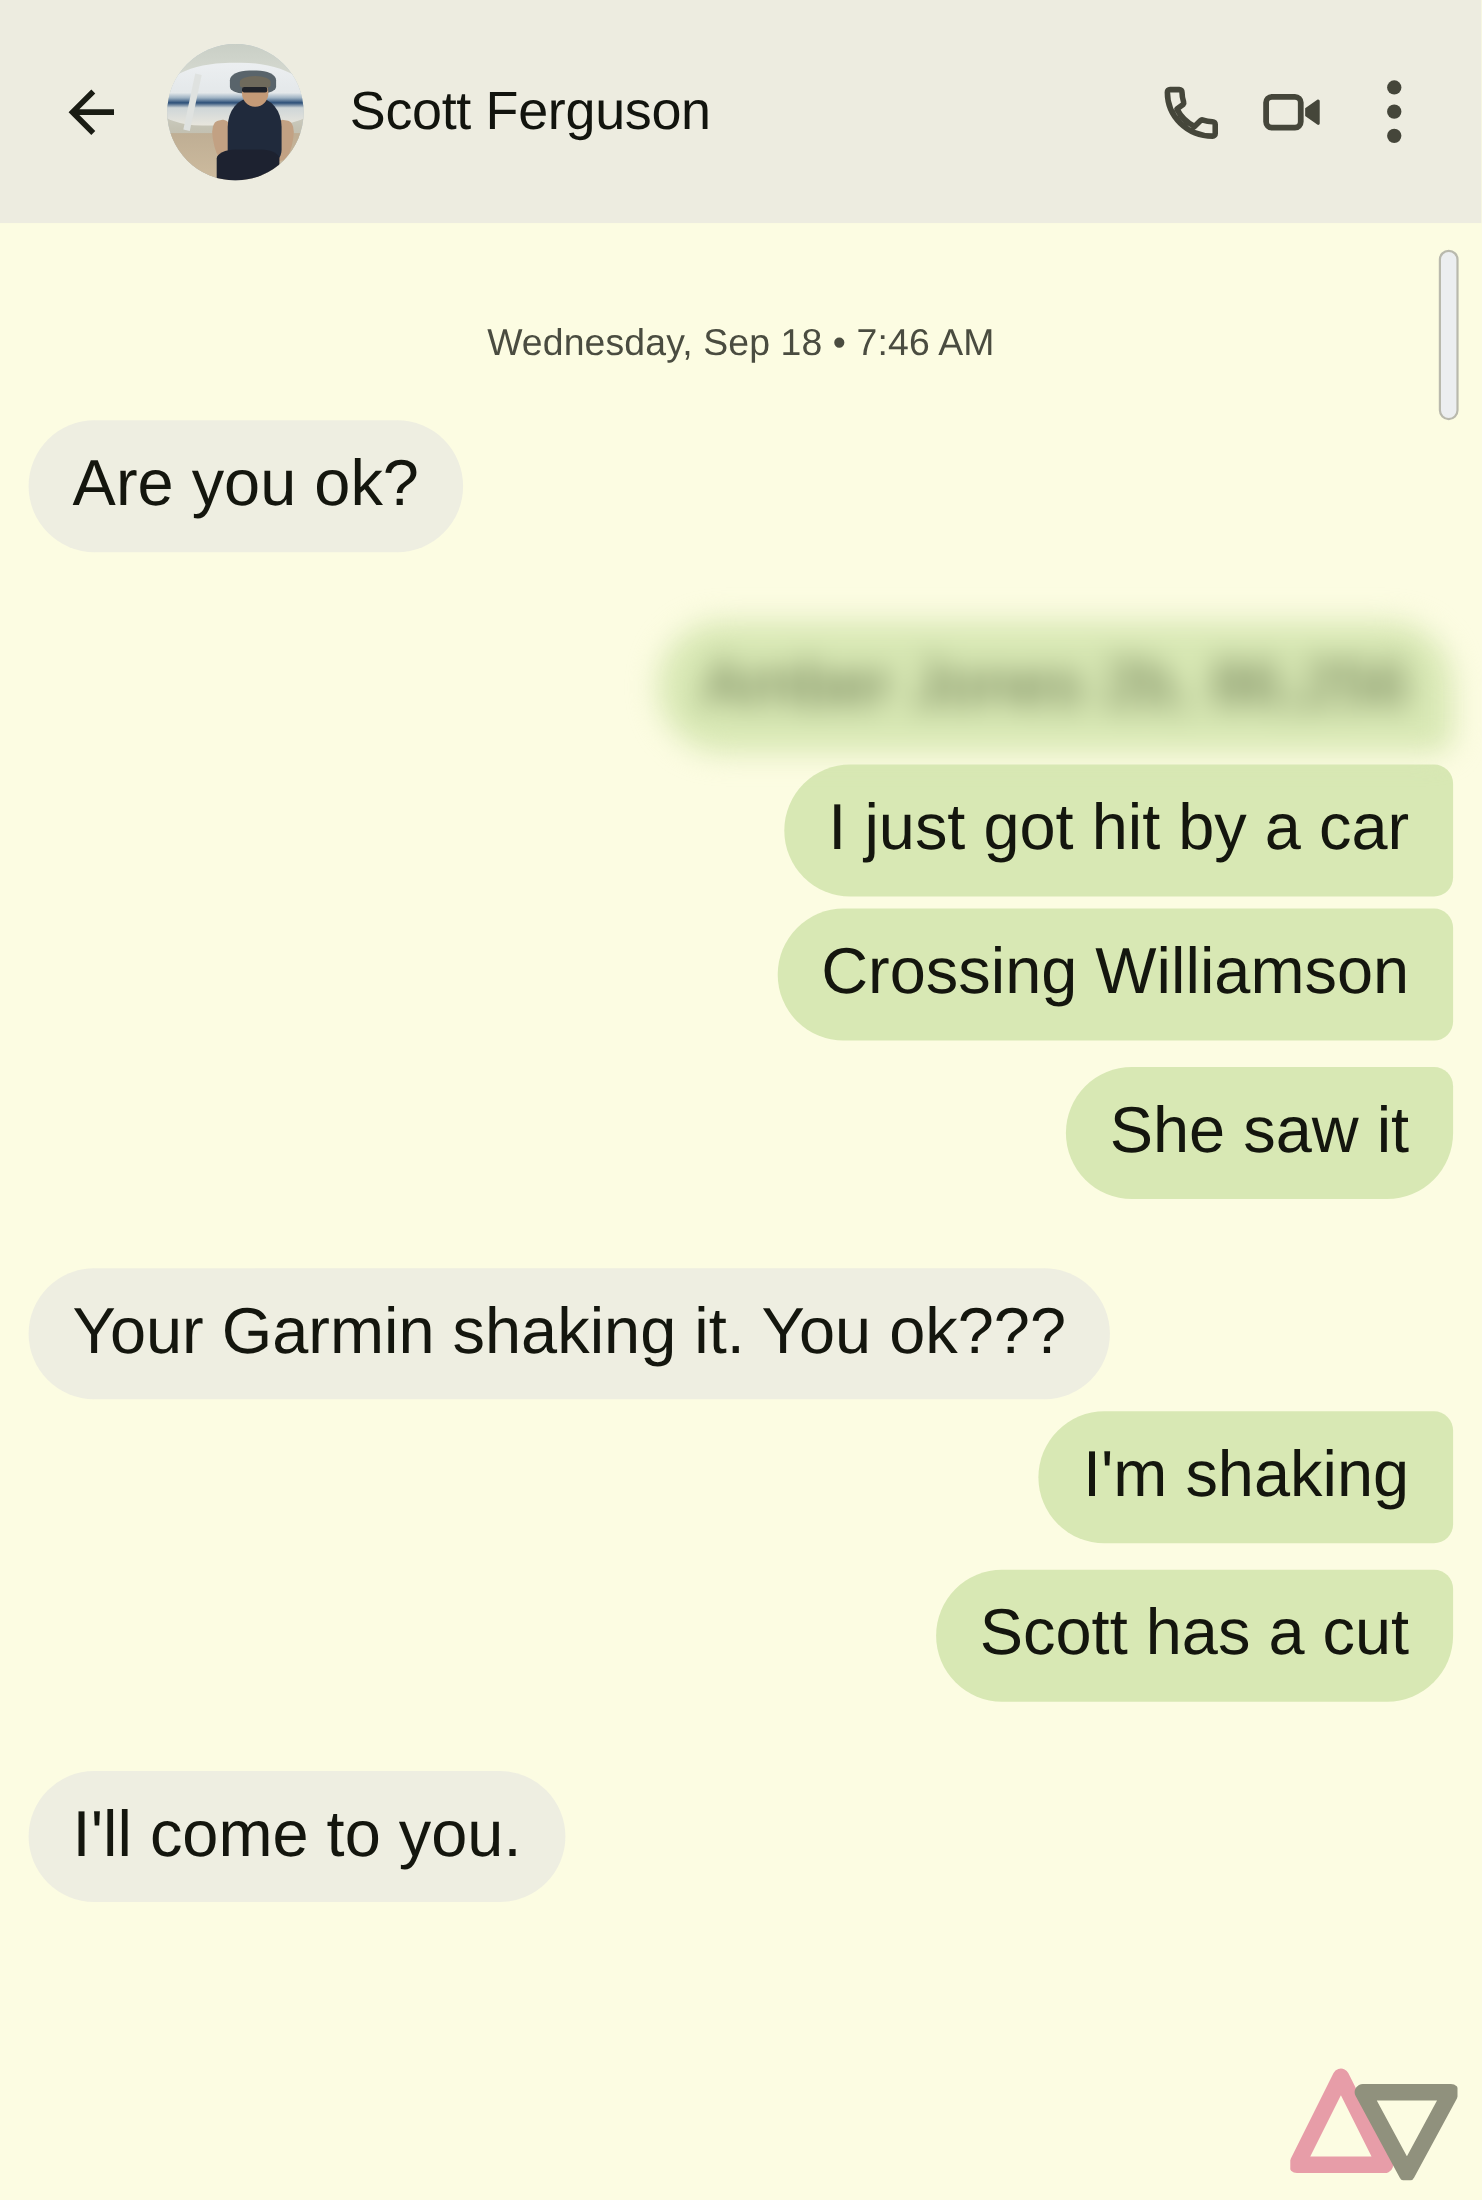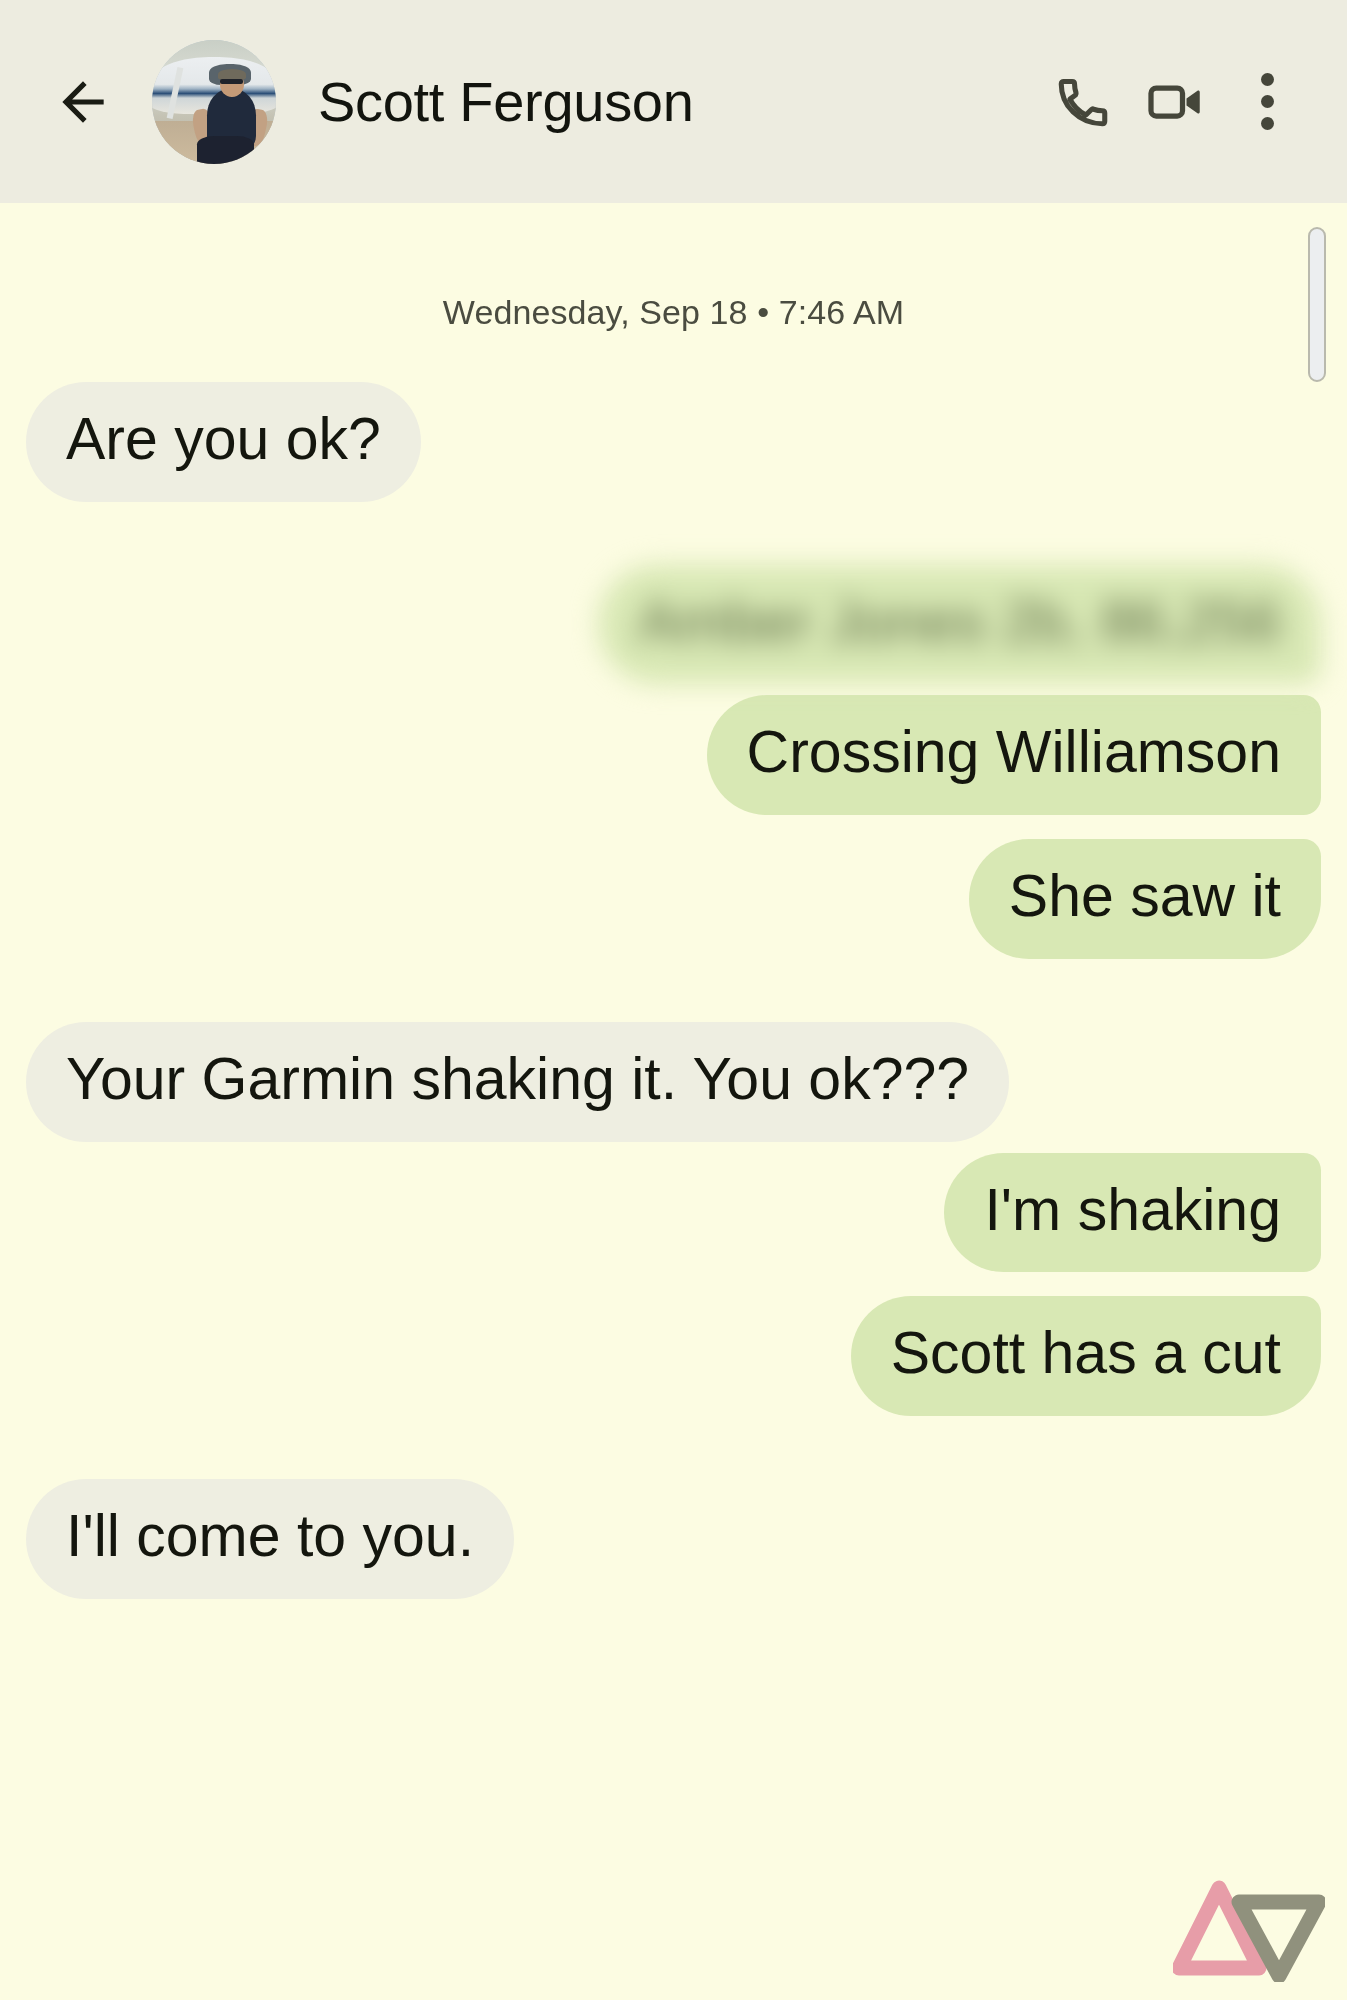--- a/index.html
+++ b/index.html
@@ -133,21 +133,21 @@
   .av-dark {
     position: absolute;
     left: 36%; bottom: 0;
     width: 46%; height: 22%;
     background: #1d2230;
     border-radius: 30% 30% 0 0;
   }
 
   .contact-name {
     margin-left: 42px;
-    font-size: 56px;
+    font-size: 49px;
     font-weight: 400;
     color: #12140e;
     letter-spacing: -0.3px;
     white-space: nowrap;
     line-height: 1;
     flex: 1 1 auto;
   }
 
   .hdr-actions {
     display: flex;
@@ -327,20 +327,23 @@
     <div class="row in">
       <div class="bubble in first">Are you ok?</div>
     </div>
 
     <div class="row out gap-top">
       <div class="bubble out top redacted">
         <span class="redact-text">Amber Jones 2b, 86,256</span>
       </div>
     </div>
 
+    <div class="row out">
+      <div class="bubble out mid">I just got hit by a car</div>
+    </div>
 
     <div class="row out">
       <div class="bubble out mid">Crossing Williamson</div>
     </div>
 
     <div class="row out">
       <div class="bubble out bottom">She saw it</div>
     </div>
 
     <div class="row in gap-top">

